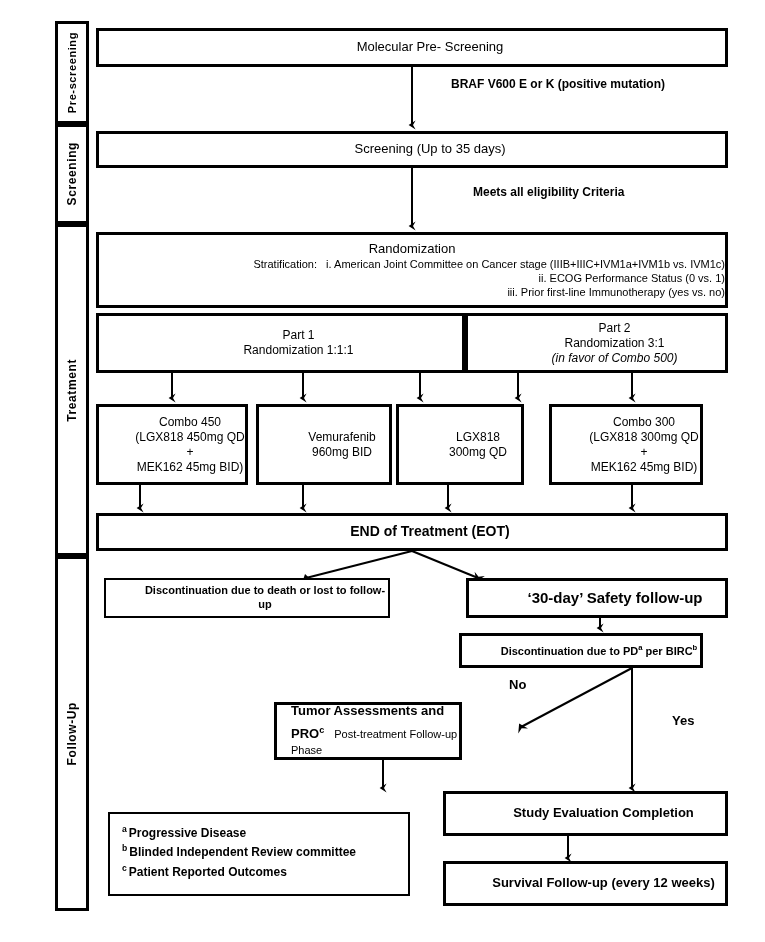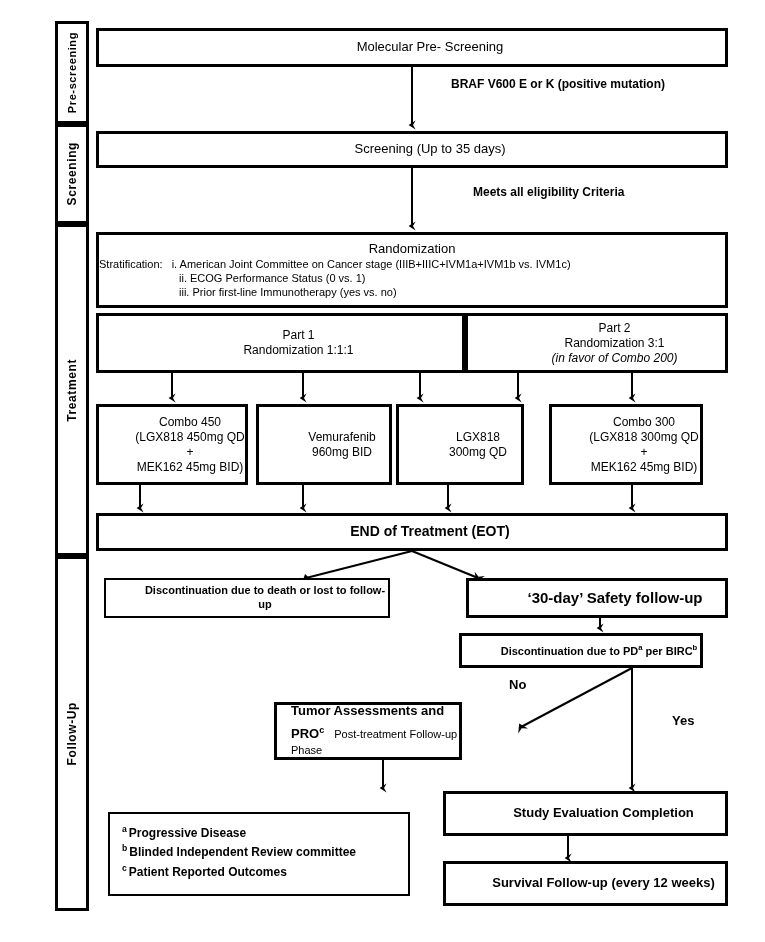--- a/index.html
+++ b/index.html
@@ -67,21 +67,21 @@
 
   
   .rand-box {
     align-items: center;
     justify-content: flex-start;
     padding-top: 6px;
   }
   .rand-title { font-weight: normal; }
   .strat-wrap {
     width: 100%;
-    text-align: left;
+    text-align: right;
     box-sizing: border-box;
     margin-top: 1px;
   }
   .strat-row { white-space: nowrap; }
   .strat-head { }
   .strat-indent { padding-left: 80px; }
 
   
   .part-title { }
   .part-sub { }
@@ -215,21 +215,21 @@
   </div>
 
   <div class="box" style="left:96px; top:313px; width:369px; height:60px; font-size:12px;">
     <span class="line part-title">Part 1</span>
     <span class="line part-sub">Randomization 1:1:1</span>
   </div>
 
   <div class="box" style="left:465px; top:313px; width:263px; height:60px; font-size:12px;">
     <span class="line part-title">Part 2</span>
     <span class="line part-sub">Randomization 3:1</span>
-    <span class="line part-italic">(in favor of Combo 200)</span>
+    <span class="line part-italic">(in favor of Combo 500)</span>
   </div>
 
   <div class="box" style="left:96px; top:404px; width:152px; height:81px; font-size:12px;">
     <span class="line">Combo 450</span>
     <span class="line">(LGX818 450mg QD +</span>
     <span class="line">MEK162 45mg BID)</span>
   </div>
 
   <div class="box" style="left:256px; top:404px; width:136px; height:81px; font-size:12px;">
     <span class="line">Vemurafenib</span>

